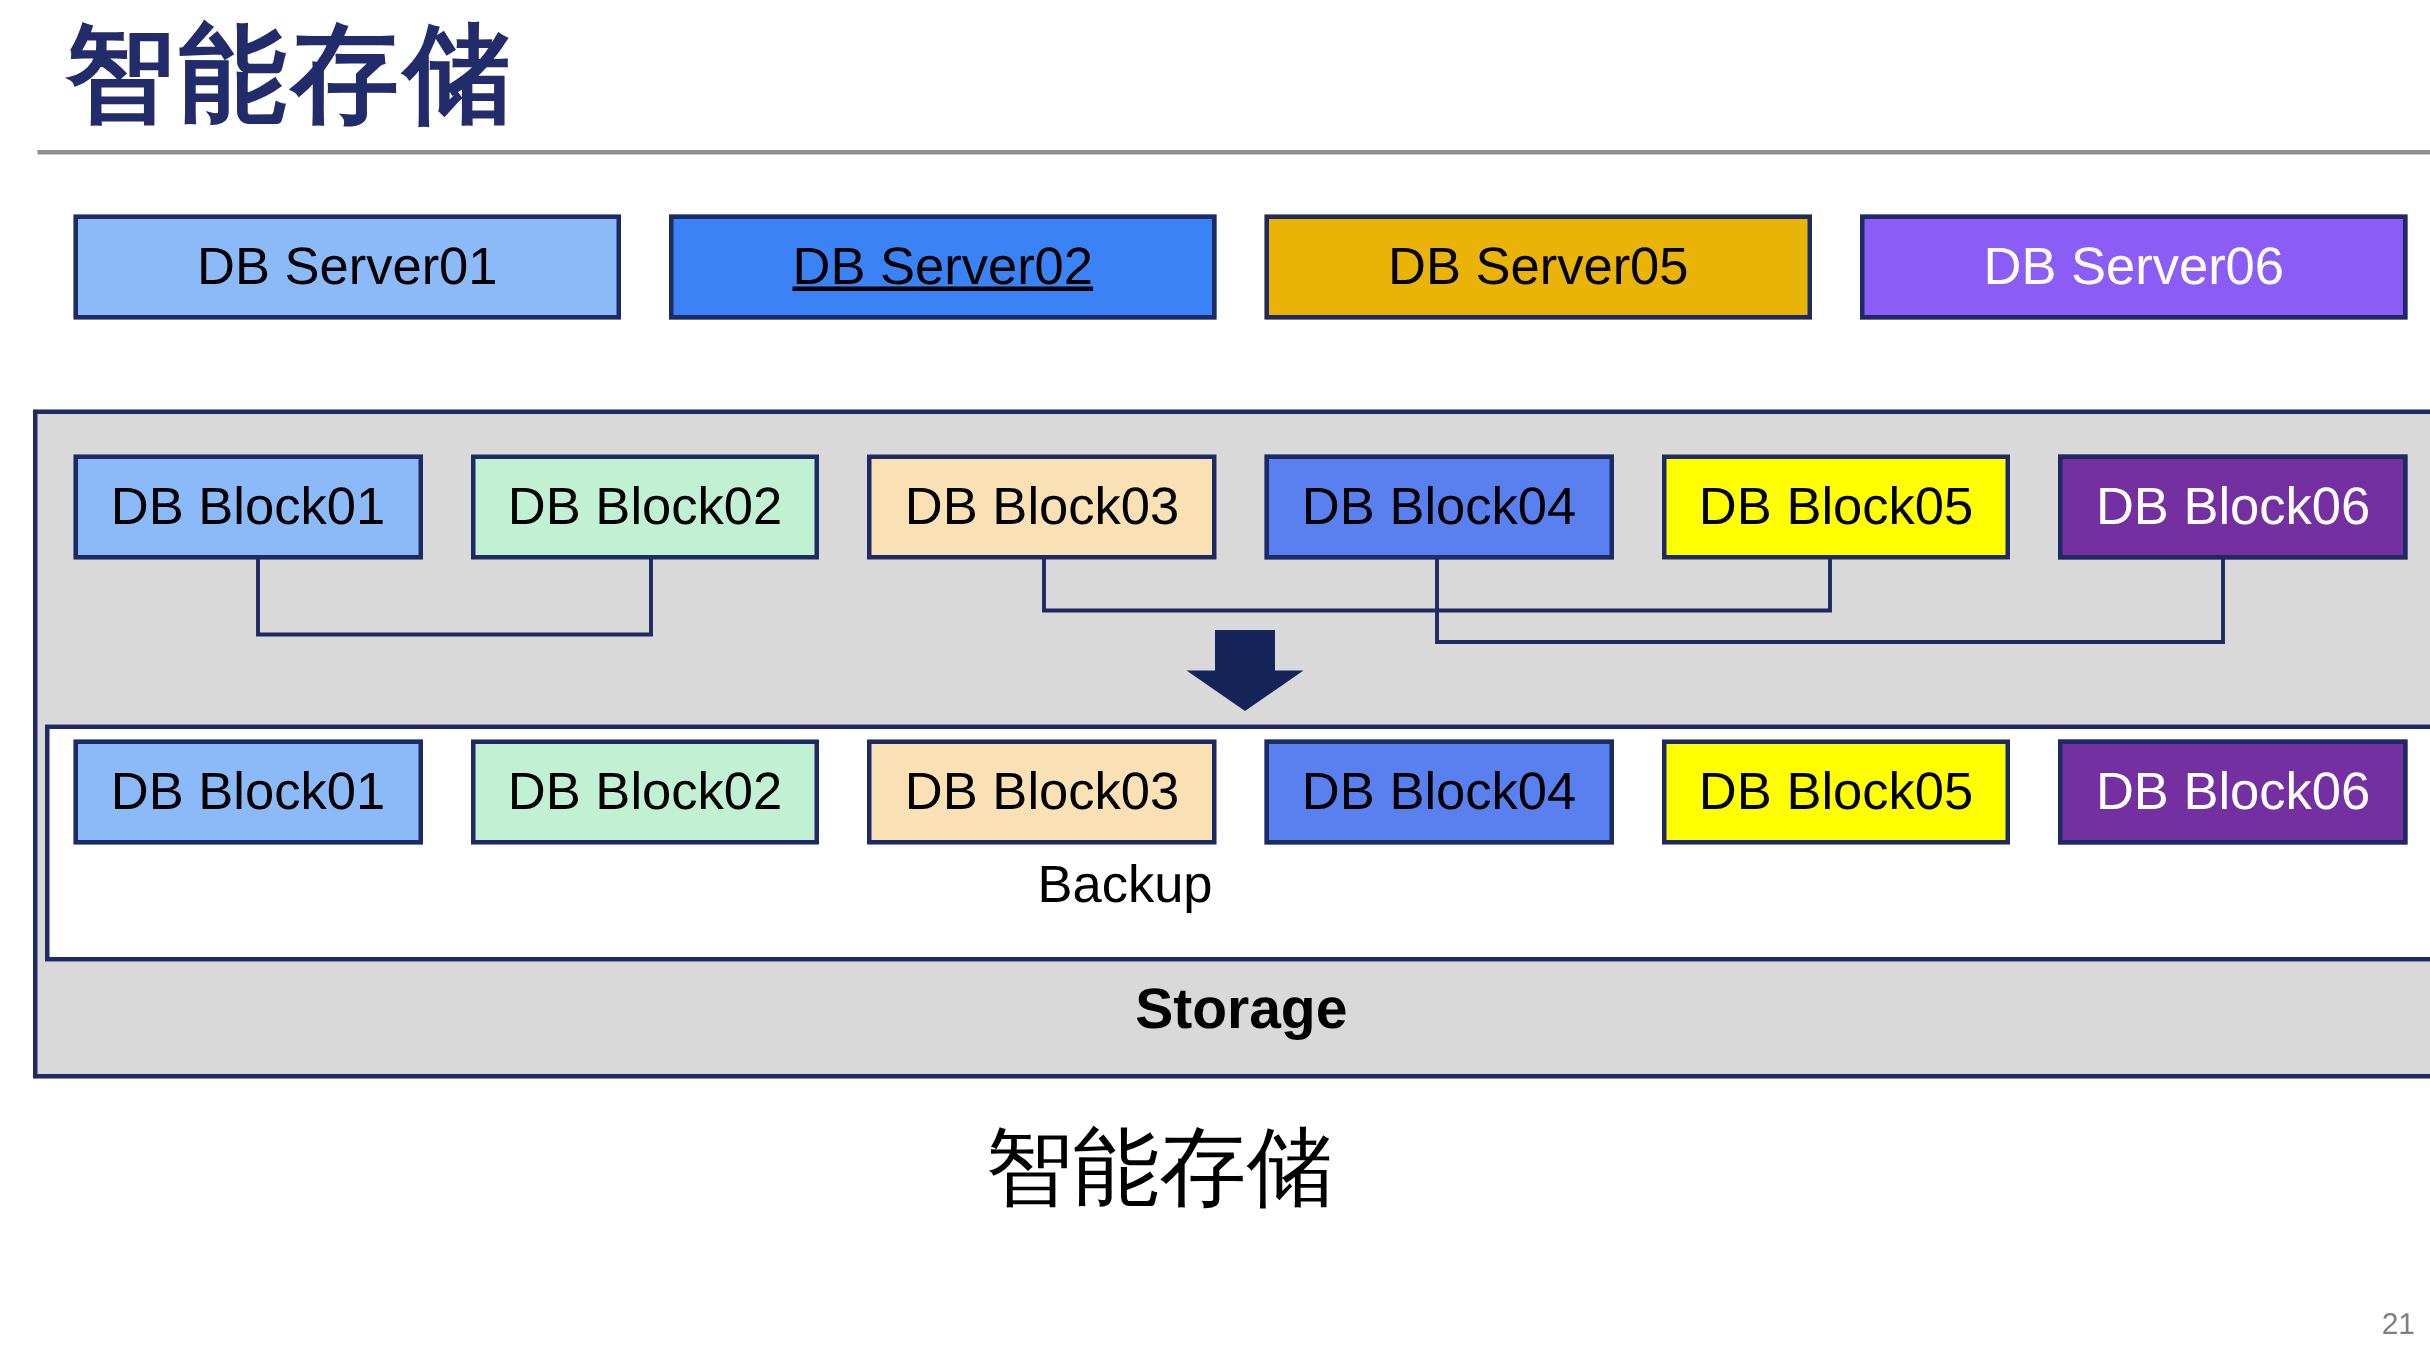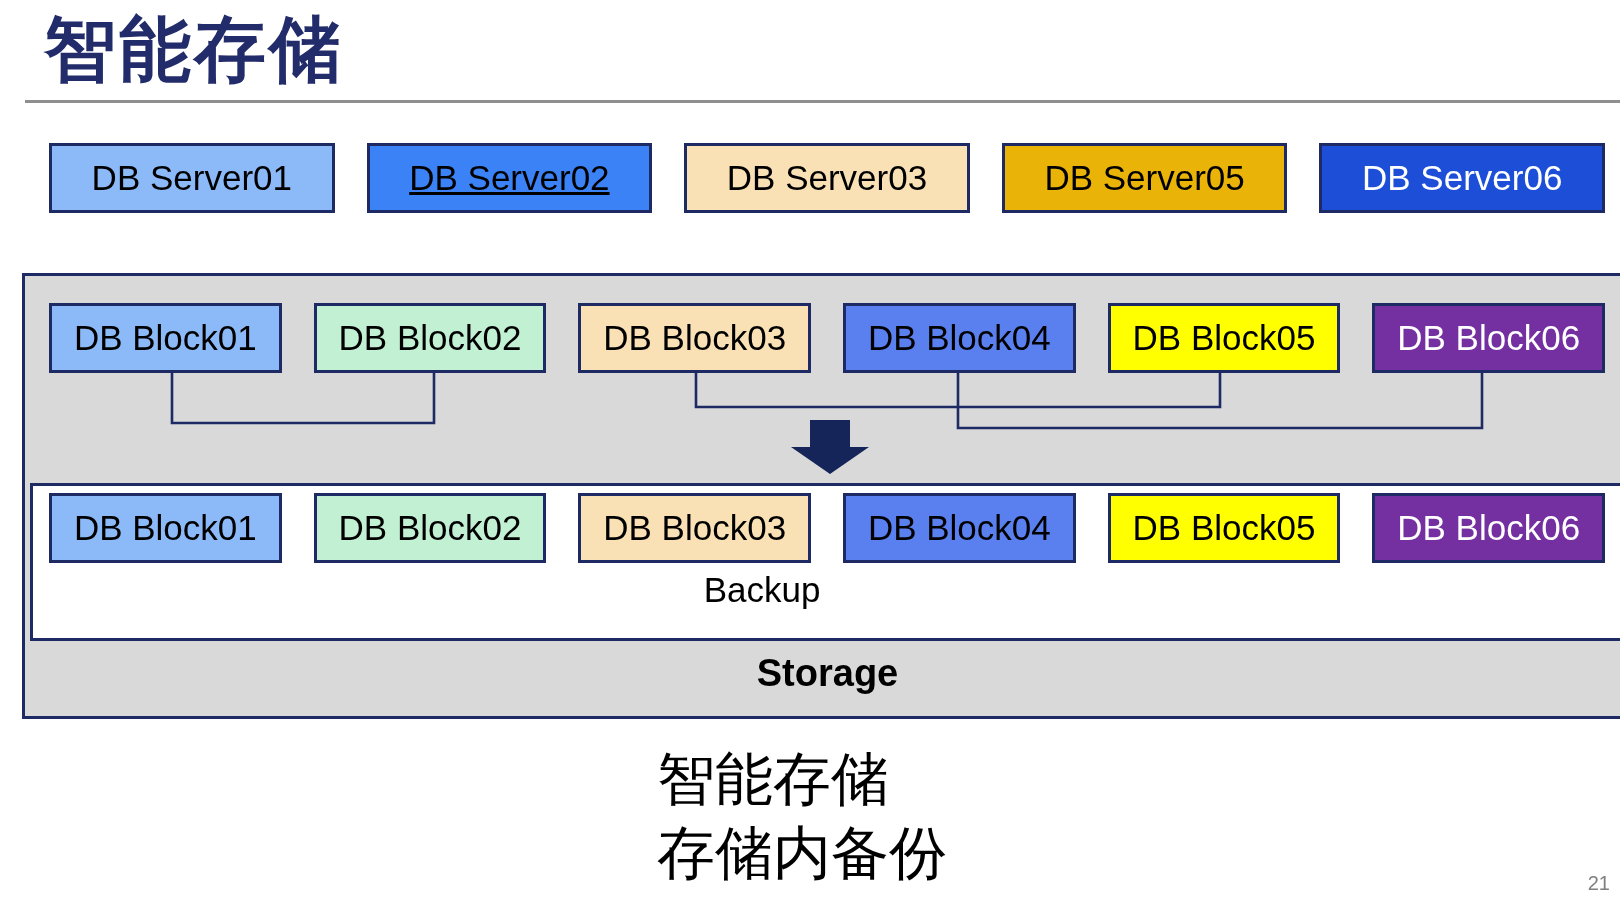--- a/index.html
+++ b/index.html
@@ -66,21 +66,21 @@
     position: absolute;
     left: 10px;
     top: 483px;
     width: 1596px;
     height: 158px;
     background: #ffffff;
     border: 3px solid var(--navy);
   }
   .backup-label {
     position: absolute;
-    left: 20px;
+    left: 8px;
     top: 570px;
     width: 1444px;
     text-align: center;
     font-size: 35px;
     color: #000000;
   }
   .storage-label {
     position: absolute;
     left: 2px;
     top: 652px;
@@ -118,23 +118,22 @@
 <body>
 
 <div id="stage">
 
   <div class="slide-title">智能存储</div>
   <div class="title-rule"></div>
 
   <div class="row row-servers">
     <div class="box" style="background-color: rgb(140, 186, 248); color: rgb(0, 0, 0);">DB Server01</div>
     <div class="box" style="background-color: #3b82f6; color: rgb(0, 0, 0); text-decoration: underline;">DB Server02</div>
-    <div class="box" style="background-color: rgb(250, 225, 181); color: rgb(0, 0, 0);">DB Server03</div>
     <div class="box" style="background-color: #eab308; color: rgb(0, 0, 0);">DB Server05</div>
-    <div class="box" style="background-color: #1d4ed8; color: rgb(255, 255, 255);">DB Server06</div>
+    <div class="box" style="background-color: #8b5cf6; color: rgb(255, 255, 255);">DB Server06</div>
   </div>
 
   <div class="storage-container"></div>
 
   <div class="row row-blocks-top">
     <div class="box" style="background-color: rgb(140, 186, 248); color: rgb(0, 0, 0);">DB Block01</div>
     <div class="box" style="background-color: rgb(194, 240, 211); color: rgb(0, 0, 0);">DB Block02</div>
     <div class="box" style="background-color: rgb(250, 225, 181); color: rgb(0, 0, 0);">DB Block03</div>
     <div class="box" style="background-color: rgb(90, 128, 240); color: rgb(0, 0, 0);">DB Block04</div>
     <div class="box" style="background-color: rgb(255, 255, 0); color: rgb(0, 0, 0);">DB Block05</div>
@@ -156,18 +155,17 @@
     <div class="box" style="background-color: rgb(90, 128, 240); color: rgb(0, 0, 0);">DB Block04</div>
     <div class="box" style="background-color: rgb(255, 255, 0); color: rgb(0, 0, 0);">DB Block05</div>
     <div class="box" style="background-color: rgb(116, 48, 160); color: rgb(255, 255, 255);">DB Block06</div>
   </div>
 
   <div class="backup-label">Backup</div>
   <div class="storage-label">Storage</div>
 
   <div class="caption">
     <div>智能存储</div>
-    <div>存储内备份</div>
   </div>
 
   <div class="page-number">21</div>
 
 </div>
 
 </body></html>

